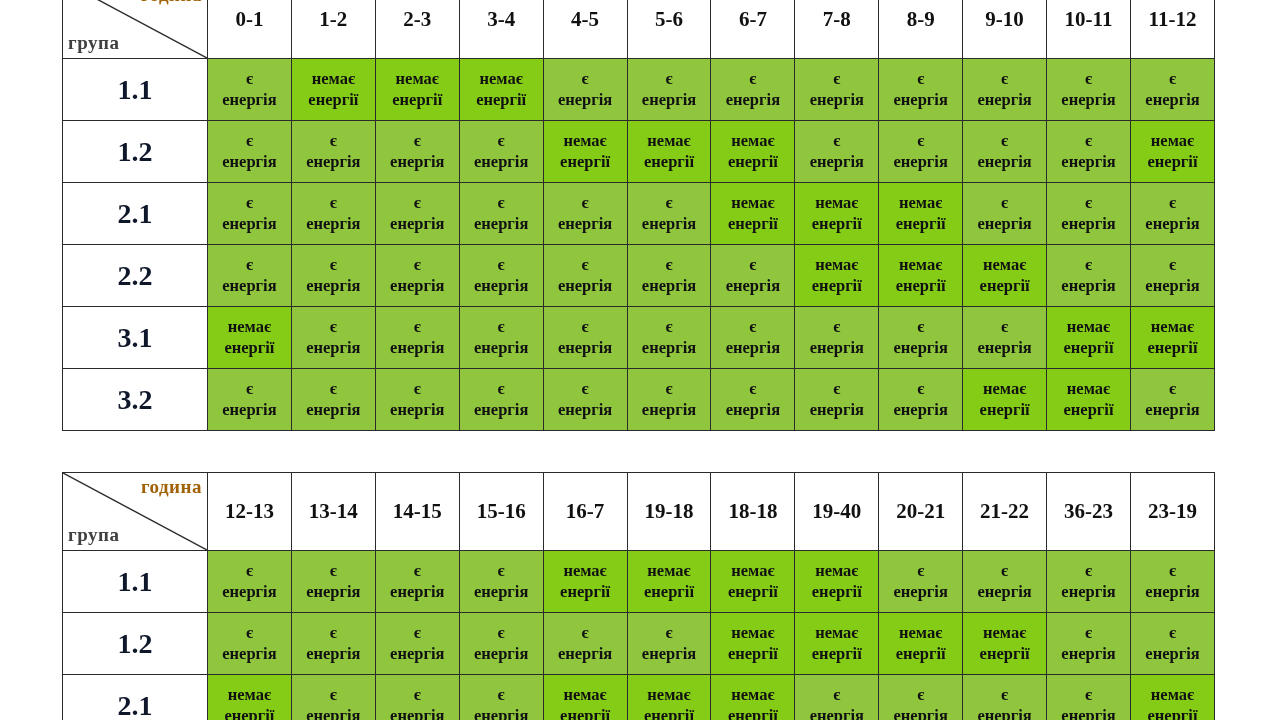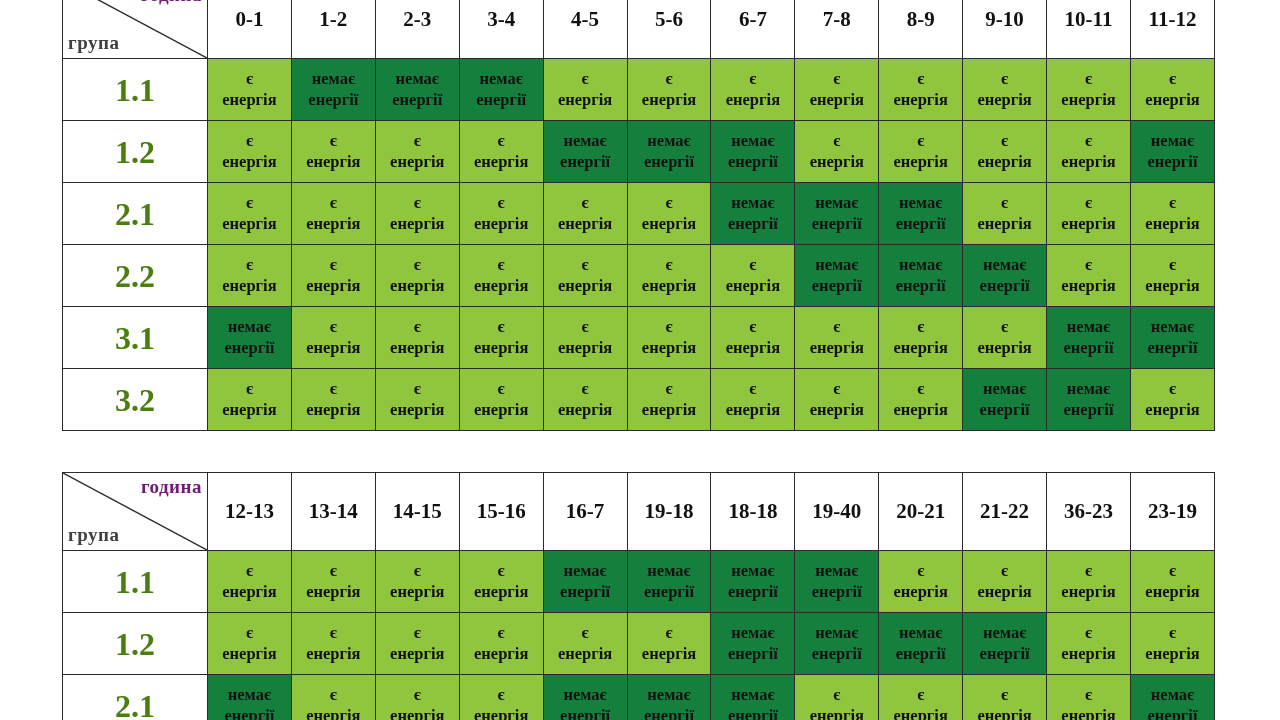--- a/index.html
+++ b/index.html
@@ -40,21 +40,21 @@
   .corner .diag {
     position: absolute;
     top: 0; left: 0;
     width: 100%; height: 100%;
   }
   .corner .lbl-hour {
     position: absolute;
     top: 3px; right: 5px;
     font-size: 19px;
     font-weight: bold;
-    color: #701a75;
+    color: #a16207;
     letter-spacing: 0.5px;
   }
   .corner .lbl-group {
     position: absolute;
     bottom: 4px; left: 5px;
     font-size: 19px;
     font-weight: bold;
     color: #404040;
     letter-spacing: 0.5px;
   }
@@ -64,39 +64,39 @@
     background: #ffffff;
     font-size: 21px;
     font-weight: bold;
     color: #111;
   }
 
   .group-cell {
     width: 145px;
     height: 62px;
     background: #ffffff;
-    font-size: 32px;
+    font-size: 28px;
     font-weight: bold;
-    color: #4d7c0f;
+    color: #0f172a;
     line-height: 1;
   }
 
   .state {
     height: 62px;
     font-size: 16.5px;
     font-weight: bold;
     color: #111;
     line-height: 1.25;
     padding: 2px 1px;
   }
   .state .l1 { display: block; }
   .state .l2 { display: block; }
 
   .on  { background: #8fc63d; }
-  .off { background: #15803d; }
+  .off { background: #84cc16; }
 </style>
 </head>
 <body>
 
 <div class="page">
 
   <table class="sched-table" id="table-1">
     <tbody>
         <tr>
           <th class="corner">

